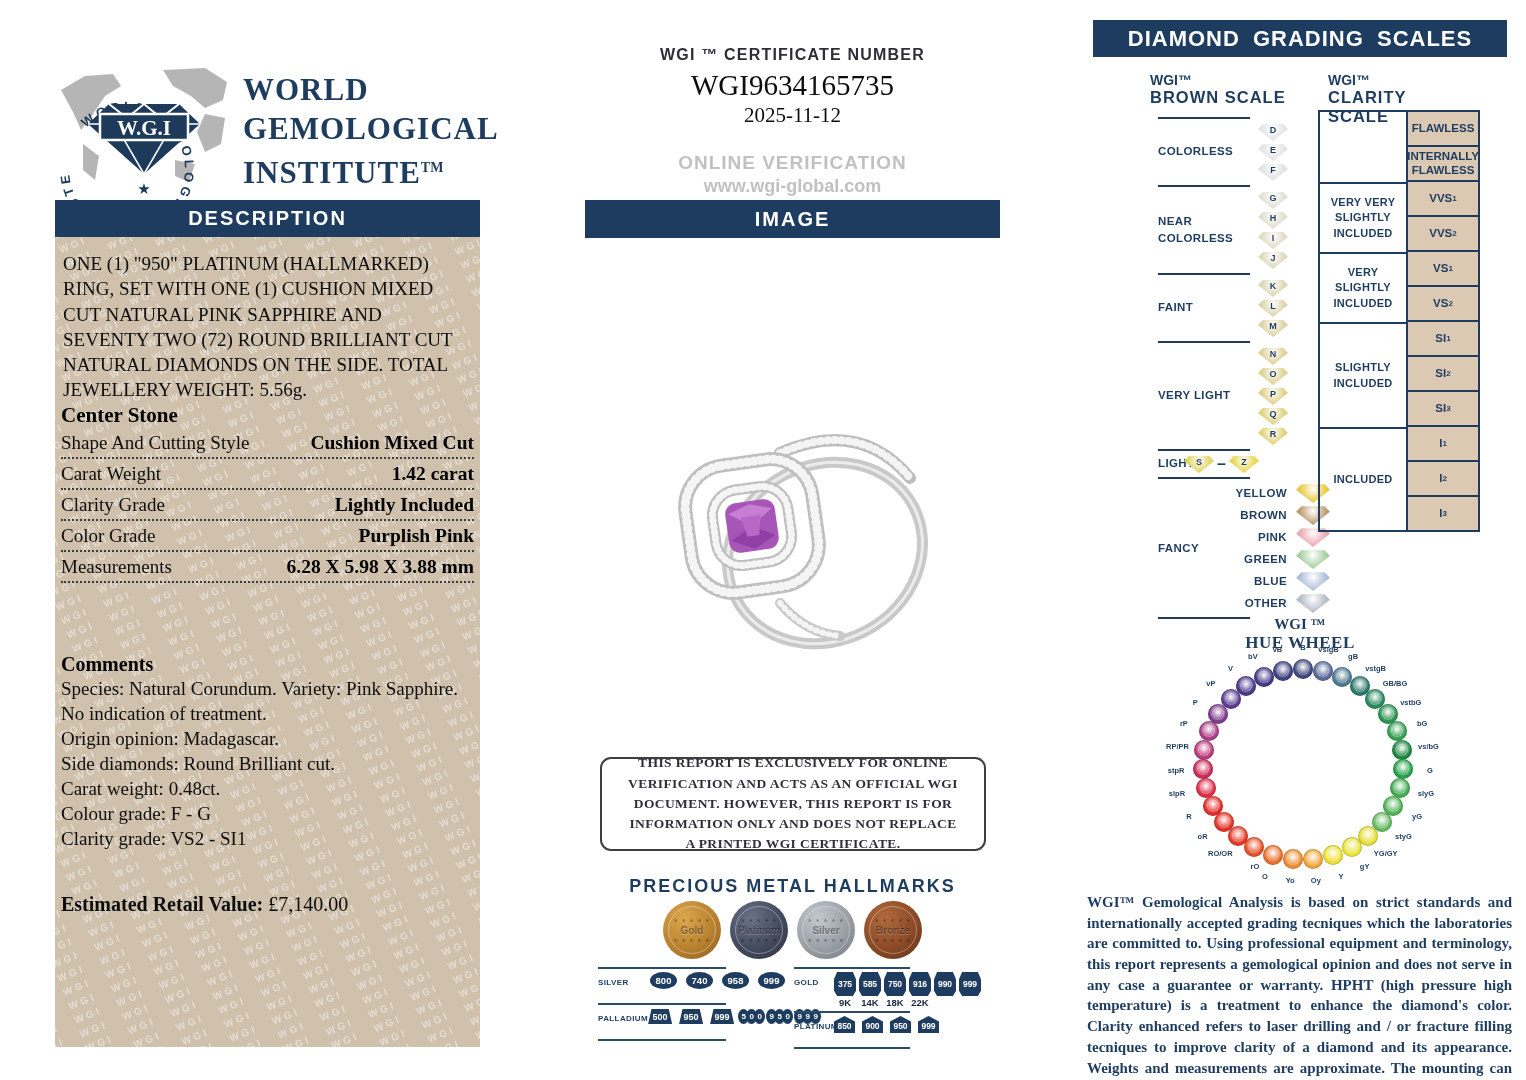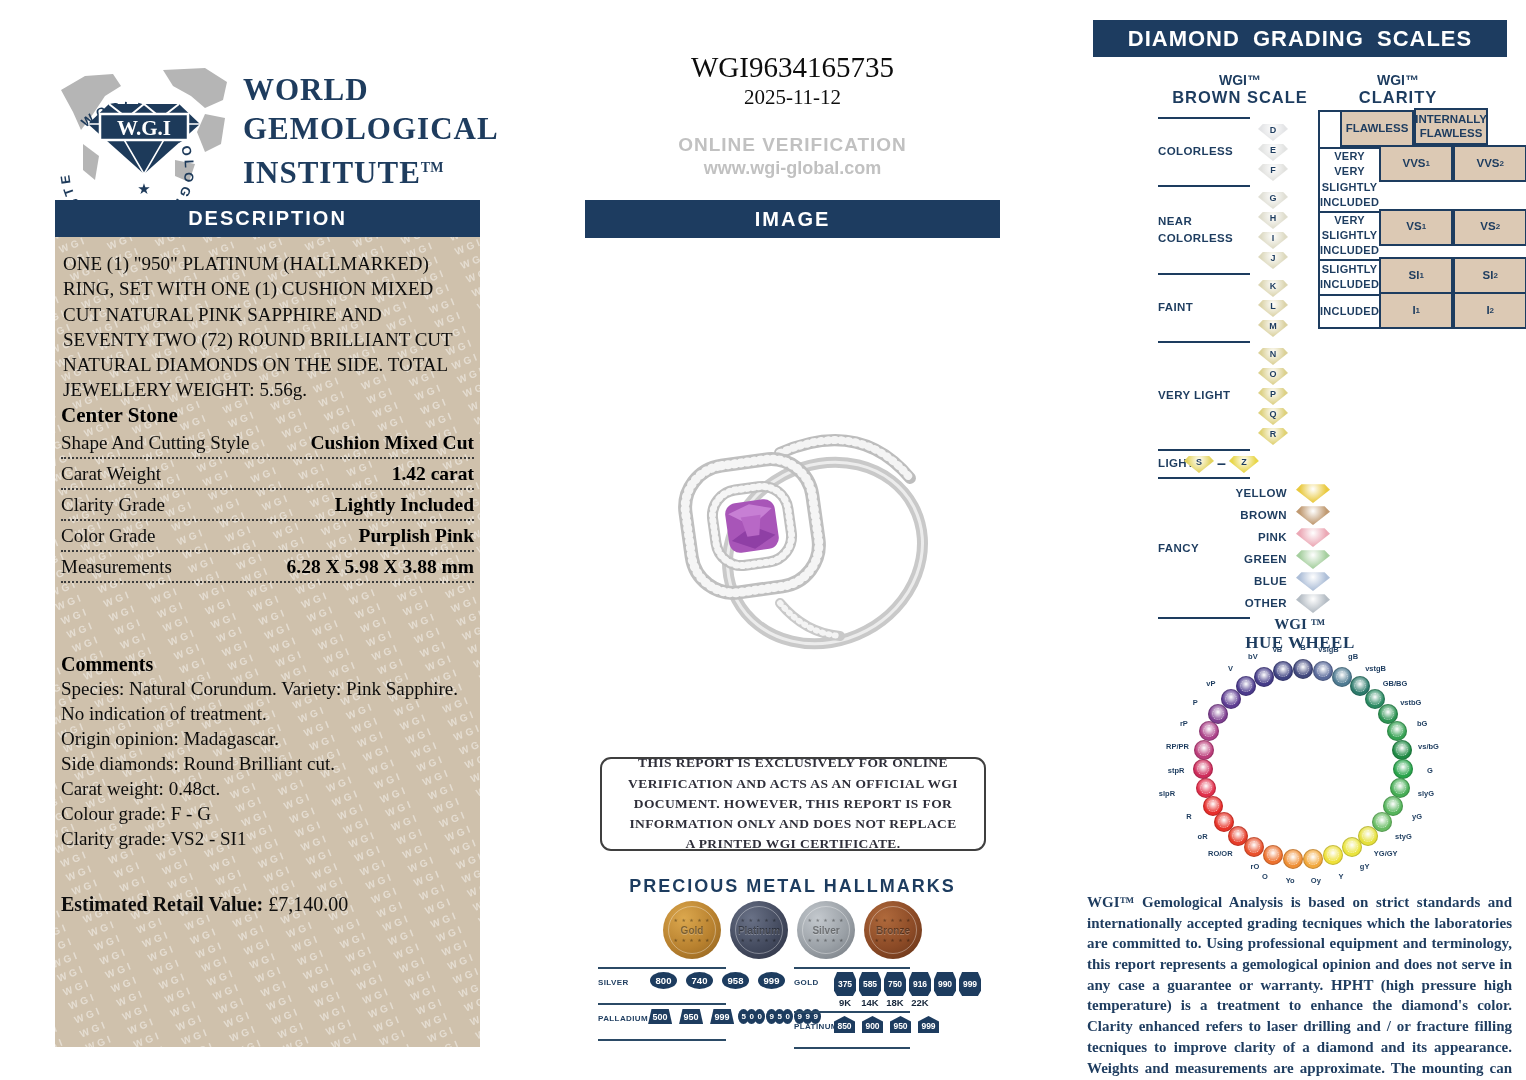--- a/index.html
+++ b/index.html
@@ -58,21 +58,21 @@
   .badge.trapezoid { width:24px; height:15px; clip-path:polygon(14% 0,86% 0,100% 100%,0 100%); font-size:9px; margin-right:4px; margin-top:1px; }
   .badge.shield { width:22px; height:24px; clip-path:polygon(0 30%,14% 0,86% 0,100% 30%,100% 78%,86% 100%,14% 100%,0 78%); font-size:8.5px; }
   .badge.house { width:21px; height:17px; clip-path:polygon(50% 0,100% 32%,100% 100%,0 100%,0 32%); font-size:8.5px; margin-right:4px; padding-top:3px; }
   .badge-tri { display:flex; margin-right:4px; margin-top:1px; }
   .tri-dot { width:11px; height:15px; border-radius:50%; background:#1d3c5f; color:#fff; font-size:8px; font-weight:bold; display:flex; align-items:center; justify-content:center; margin-left:-3px; }
   .badge-stack { display:flex; flex-direction:column; align-items:center; margin-right:3px; }
   .badge-sub { font-size:9.5px; font-weight:bold; color:#16263a; margin-top:1px; }
 
   
   #dg-band { left:1093px; top:20px; width:414px; height:37px; font-size:22px; letter-spacing:1px; word-spacing:6px; }
-  .scale-hdr { position:absolute; text-align:center; color:#1d3c5f; font-weight:bold; }
+  .scale-hdr { position:absolute; color:#1d3c5f; font-weight:bold; }
   .scale-hdr .h1 { font-size:14px; }
   .scale-hdr .h2 { font-size:16.5px; letter-spacing:1px; }
   #color-hdr { left:1150px; top:72px; width:180px; }
   #clarity-hdr { left:1328px; top:72px; width:140px; }
   #color-scale { left:1158px; top:114px; width:172px; }
   .cs-rule2 { width:92px; border-top:2px solid #1d3c5f; margin:3px 0; }
   .col-group { display:flex; align-items:center; }
   .col-label { width:100px; font-size:11.5px; font-weight:bold; color:#1d3c5f; letter-spacing:.4px; line-height:1.5; }
   .col-stones { display:flex; flex-direction:column; align-items:center; }
   .stone { width:30px; height:18px; clip-path:polygon(0 34%,16% 6%,84% 6%,100% 34%,50% 100%); display:flex; align-items:center; justify-content:center; font-size:9px; font-weight:bold; color:#1d3c5f; margin:1px 0; padding-bottom:4px; }
@@ -80,21 +80,21 @@
   .light-dash { font-weight:bold; color:#1d3c5f; margin:0 3px; }
   .fancy-group { display:flex; align-items:center; }
   .fancy-label { width:50px; font-size:11.5px; font-weight:bold; color:#1d3c5f; letter-spacing:.4px; }
   .fancy-row { display:flex; align-items:center; justify-content:flex-end; width:122px; }
   .fancy-name { font-size:11.5px; font-weight:bold; color:#1d3c5f; letter-spacing:.4px; margin-right:9px; }
   .fancy-row .stone { width:34px; height:20px; margin:1px 0; }
   #clarity { left:1318px; top:110px; width:170px; }
   .cl-group { display:flex; }
   .cl-label { width:88px; border-top:2px solid #1d3c5f; border-left:2px solid #1d3c5f; display:flex; flex-direction:column; justify-content:center; align-items:center; font-size:11px; font-weight:bold; color:#1d3c5f; text-align:center; line-height:1.4; letter-spacing:.3px; }
   .cl-group:last-child .cl-label { border-bottom:2px solid #1d3c5f; }
-  .cl-boxes { display:flex; }
+  .cl-boxes { display:flex; flex-direction:column; }
   .cl-box { width:74px; height:37px; background:#dcc9b4; border:2px solid #1d3c5f; margin-top:-2px; display:flex; align-items:center; justify-content:center; font-size:11.5px; font-weight:bold; color:#1d3c5f; text-align:center; line-height:1.15; padding:0 3px; }
   .cl-group:first-child .cl-box:first-child { margin-top:0; }
   .cl-box sub, .grade sub { font-size:8px; }
   #hue-title { left:1150px; top:616px; width:300px; text-align:center; color:#1d3c5f; font-family:"Liberation Serif",serif; font-weight:bold; }
   #hue-title .h1 { font-size:15px; }
   #hue-title .h2 { font-size:17px; letter-spacing:.5px; }
   #wheel { left:1158px; top:652px; width:290px; height:236px; }
   .hue-dot { position:absolute; width:20px; height:20px; border-radius:50%; transform:translate(-50%,-50%); box-shadow:inset 0 0 0 1px rgba(0,0,0,.18); }
   .hue-dot::after { content:""; position:absolute; inset:4px; border-radius:50%; border:1px dotted rgba(255,255,255,.55); }
   .hue-label { position:absolute; transform:translate(-50%,-50%); font-size:7.5px; font-weight:bold; color:#1d3c5f; white-space:nowrap; }
@@ -176,20 +176,21 @@
         <div class="cm-line">Clarity grade: VS2 - SI1</div>
       </div>
   </div>
   <div id="retail">
     <span class="lab">Estimated Retail Value:</span>
     <span>£7,140.00</span>
   </div>
 </div>
 
 <div id="cert" class="abs">
+  <div id="cert-title">WGI ™ CERTIFICATE NUMBER</div>
   <div id="cert-number">WGI9634165735</div>
   <div id="cert-date">2025-11-12</div>
   <div id="verify1">ONLINE VERIFICATION</div>
   <div id="verify2">www.wgi-global.com</div>
 </div>
 
 <div id="image-band" class="abs band">
   <span>IMAGE</span>
 </div>
 
@@ -571,21 +572,21 @@
     <div class="hue-label" style="left: 106.981px; top: 223.634px;">O</div>
     <div class="hue-dot" style="left: 96.4698px; top: 195.063px; background: radial-gradient(circle at 50% 40%, rgba(255, 255, 255, 0.5) 0%, rgb(233, 81, 44) 55%, rgb(233, 81, 44) 100%);"></div>
     <div class="hue-label" style="left: 97px; top: 214.299px; text-align: center;">rO</div>
     <div class="hue-dot" style="left: 79.8628px; top: 184.082px; background: radial-gradient(circle at 50% 40%, rgba(255, 255, 255, 0.5) 0%, rgb(230, 60, 41) 55%, rgb(230, 60, 41) 100%);"></div>
     <div class="hue-label" style="left: 62.2757px; top: 200.775px;">RO/OR</div>
     <div class="hue-dot" style="left: 65.9224px; top: 170.15px; background: radial-gradient(circle at 50% 40%, rgba(255, 255, 255, 0.5) 0%, rgb(231, 51, 40) 55%, rgb(231, 51, 40) 100%);"></div>
     <div class="hue-label" style="left: 44.5715px; top: 183.616px;">oR</div>
     <div class="hue-dot" style="left: 55.2195px; top: 153.837px; background: radial-gradient(circle at 50% 40%, rgba(255, 255, 255, 0.5) 0%, rgb(231, 46, 43) 55%, rgb(231, 46, 43) 100%);"></div>
     <div class="hue-label" style="left: 30.9788px; top: 163.526px;">R</div>
     <div class="hue-dot" style="left: 48.1923px; top: 135.812px; background: radial-gradient(circle at 50% 40%, rgba(255, 255, 255, 0.5) 0%, rgb(225, 47, 75) 55%, rgb(225, 47, 75) 100%);"></div>
-    <div class="hue-label" style="left: 9px; top: 141.326px;">slpR</div>
+    <div class="hue-label" style="left: 19px; top: 141.326px;">slpR</div>
     <div class="hue-dot" style="left: 45.1283px; top: 116.812px; background: radial-gradient(circle at 50% 40%, rgba(255, 255, 255, 0.5) 0%, rgb(206, 44, 91) 55%, rgb(206, 44, 91) 100%);"></div>
     <div class="hue-label" style="left: 18.163px; top: 117.926px;">stpR</div>
     <div class="hue-dot" style="left: 46.1532px; top: 97.6144px; background: radial-gradient(circle at 50% 40%, rgba(255, 255, 255, 0.5) 0%, rgb(187, 61, 122) 55%, rgb(187, 61, 122) 100%);"></div>
     <div class="hue-label" style="left: 19.4645px; top: 94.2829px;">RP/PR</div>
     <div class="hue-dot" style="left: 51.2248px; top: 79.006px; background: radial-gradient(circle at 50% 40%, rgba(255, 255, 255, 0.5) 0%, rgb(171, 66, 137) 55%, rgb(171, 66, 137) 100%);"></div>
     <div class="hue-label" style="left: 25.9055px; top: 71.3653px;">rP</div>
     <div class="hue-dot" style="left: 60.1356px; top: 61.7484px; background: radial-gradient(circle at 50% 40%, rgba(255, 255, 255, 0.5) 0%, rgb(126, 63, 144) 55%, rgb(126, 63, 144) 100%);"></div>
     <div class="hue-label" style="left: 37.2222px; top: 50.1112px;">P</div>
     <div class="hue-dot" style="left: 72.5207px; top: 46.5481px; background: radial-gradient(circle at 50% 40%, rgba(255, 255, 255, 0.5) 0%, rgb(94, 61, 146) 55%, rgb(94, 61, 146) 100%);"></div>
     <div class="hue-label" style="left: 52.9513px; top: 31.3909px;">vP</div>

